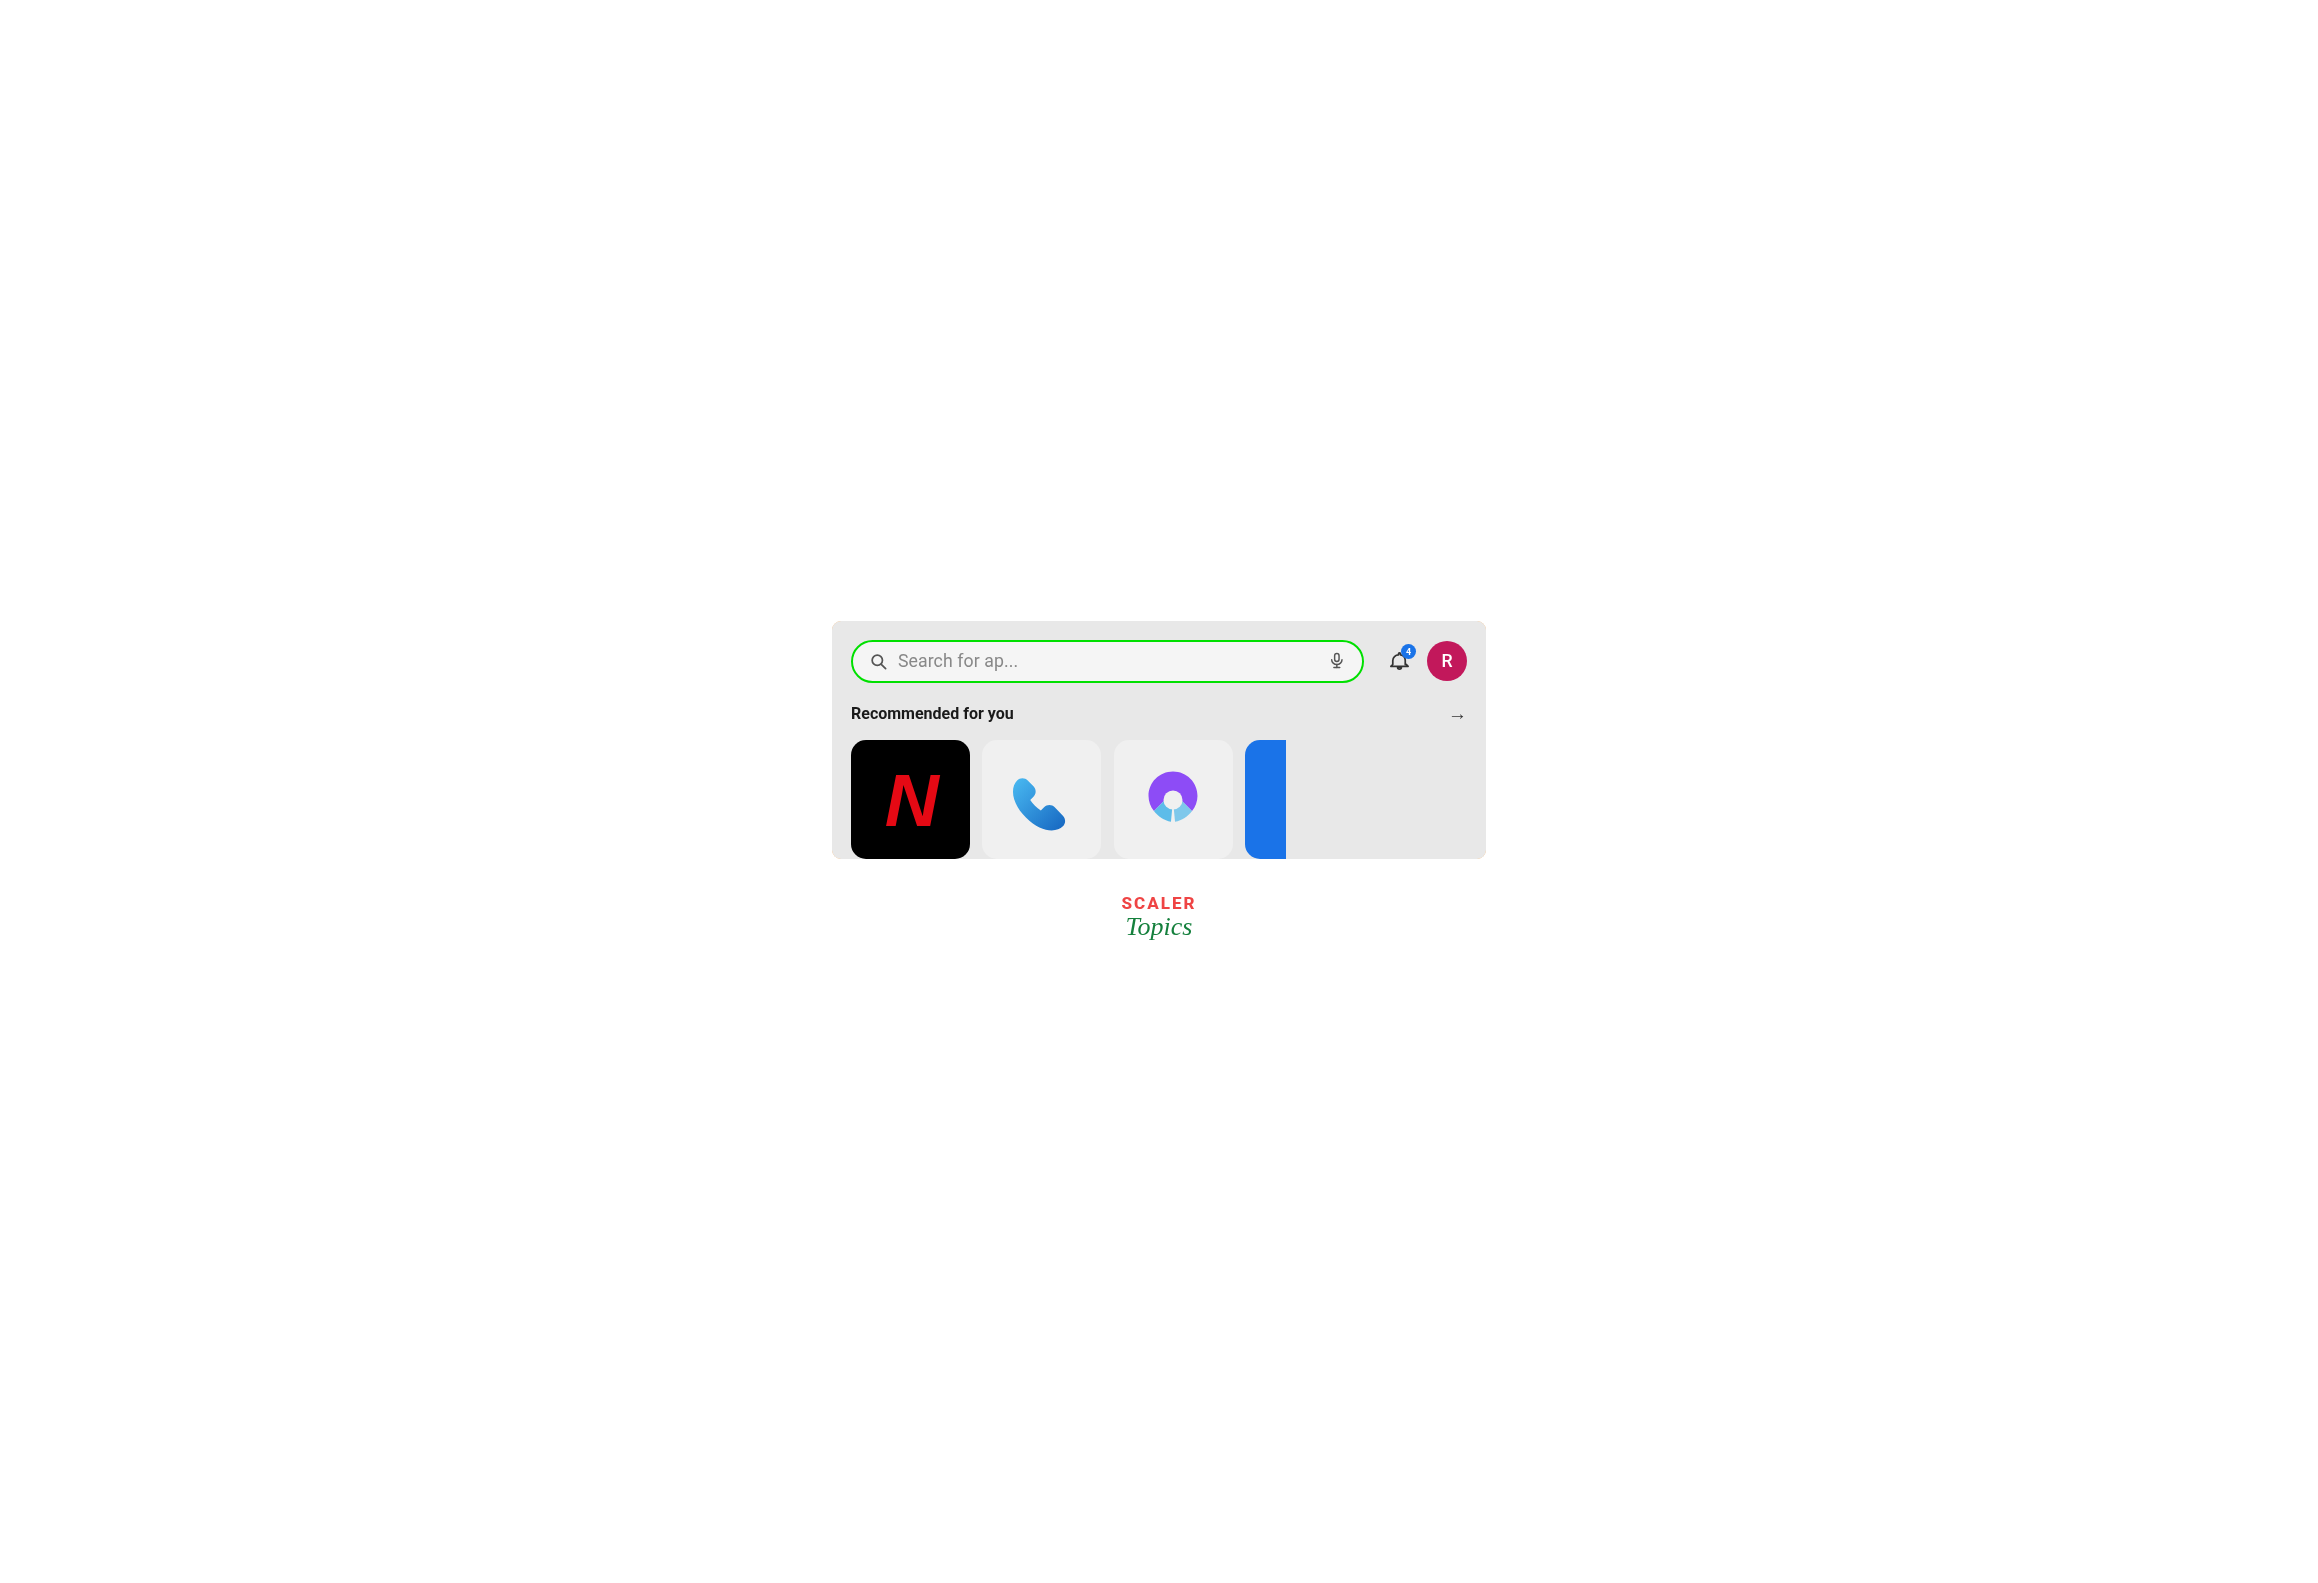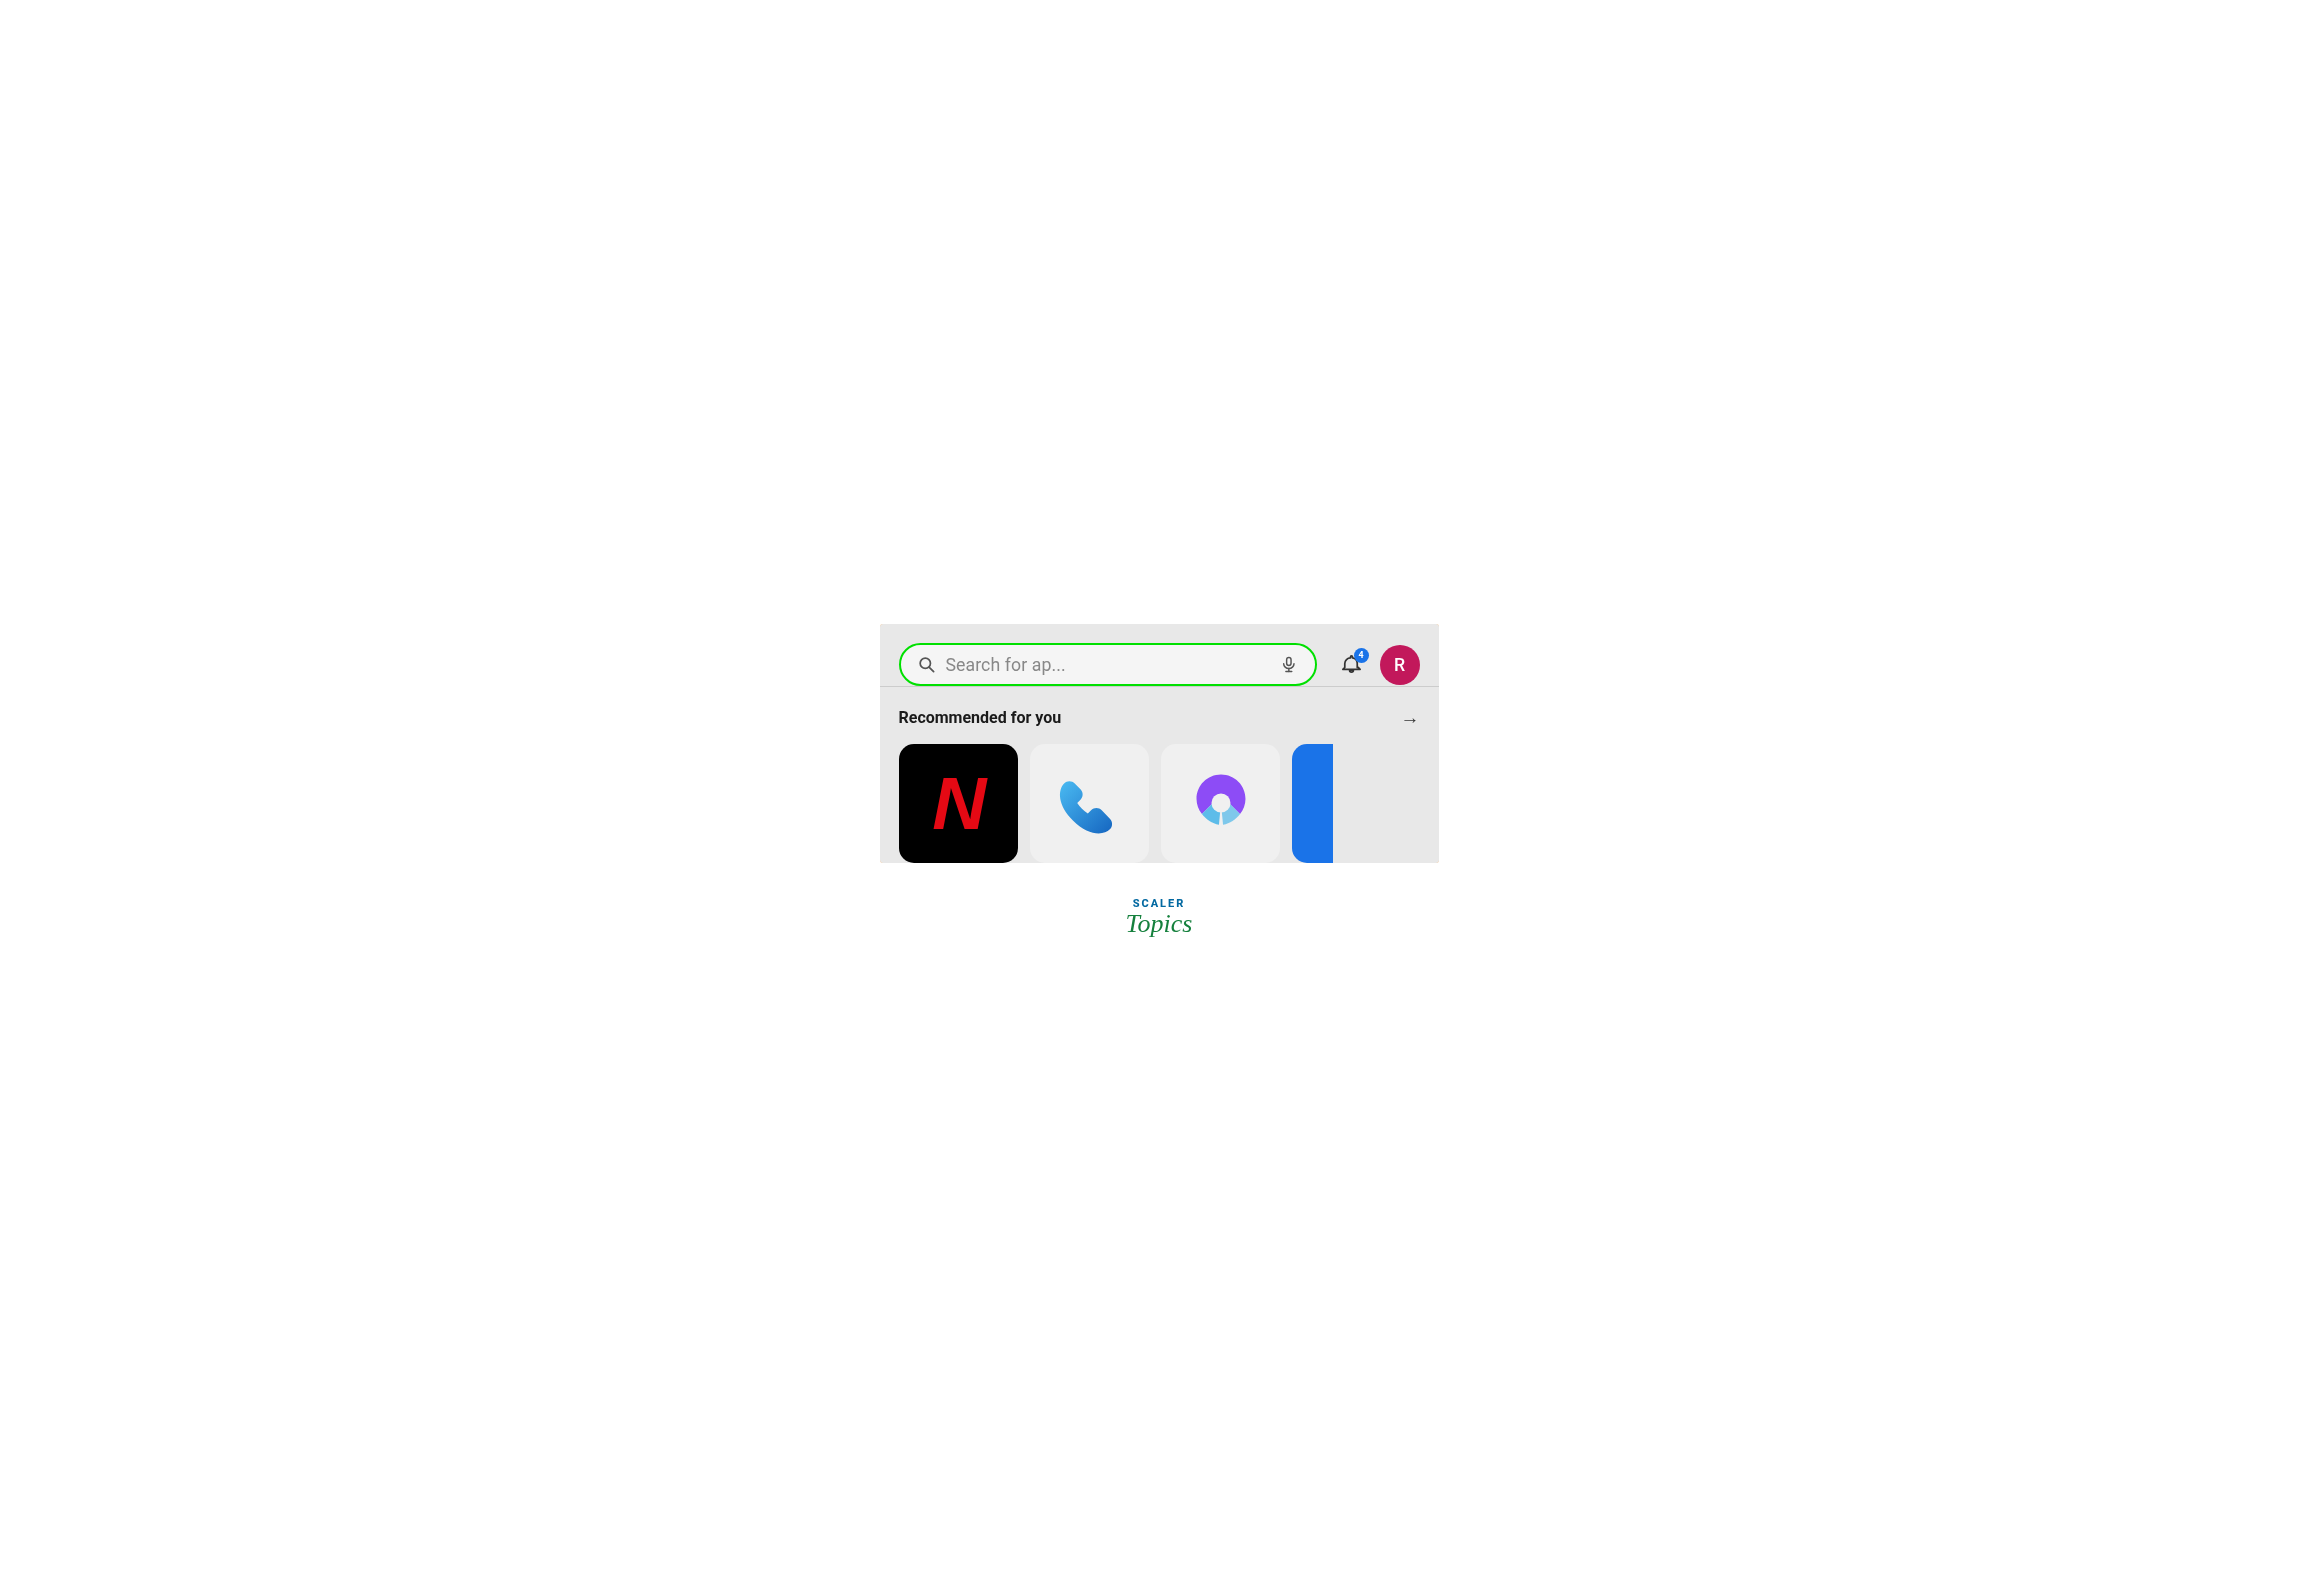--- a/index.html
+++ b/index.html
@@ -9,22 +9,22 @@
       display: flex;
       flex-direction: column;
       align-items: center;
       justify-content: center;
       min-height: 100vh;
       font-family: 'Google Sans', Roboto, Arial, sans-serif;
     }
 
     .phone-screenshot {
       background: #fdba74;
-      border-radius: 3px;
-      width: 559px;
+      border-radius: 9px;
+      width: 654px;
       overflow: hidden;
       position: relative;
     }
 
     
     .header {
       background: #e8e8e8;
       padding: 19px 19px 0 19px;
       display: flex;
       align-items: center;
@@ -242,23 +242,23 @@
     
     .watermark {
       display: flex;
       flex-direction: column;
       align-items: center;
       margin-top: 34px;
       margin-bottom: 20.5px;
     }
 
     .watermark-scaler {
-      font-size: 11px;
+      font-size: 17px;
       font-weight: 800;
-      color: #0369a1;
+      color: #ef4444;
       letter-spacing: 2px;
     }
 
     .watermark-topics {
       font-size: 26px;
       color: #15803d;
       font-family: 'Brush Script MT', cursive, Georgia, serif;
       font-style: italic;
       line-height: 1.1;
     }

